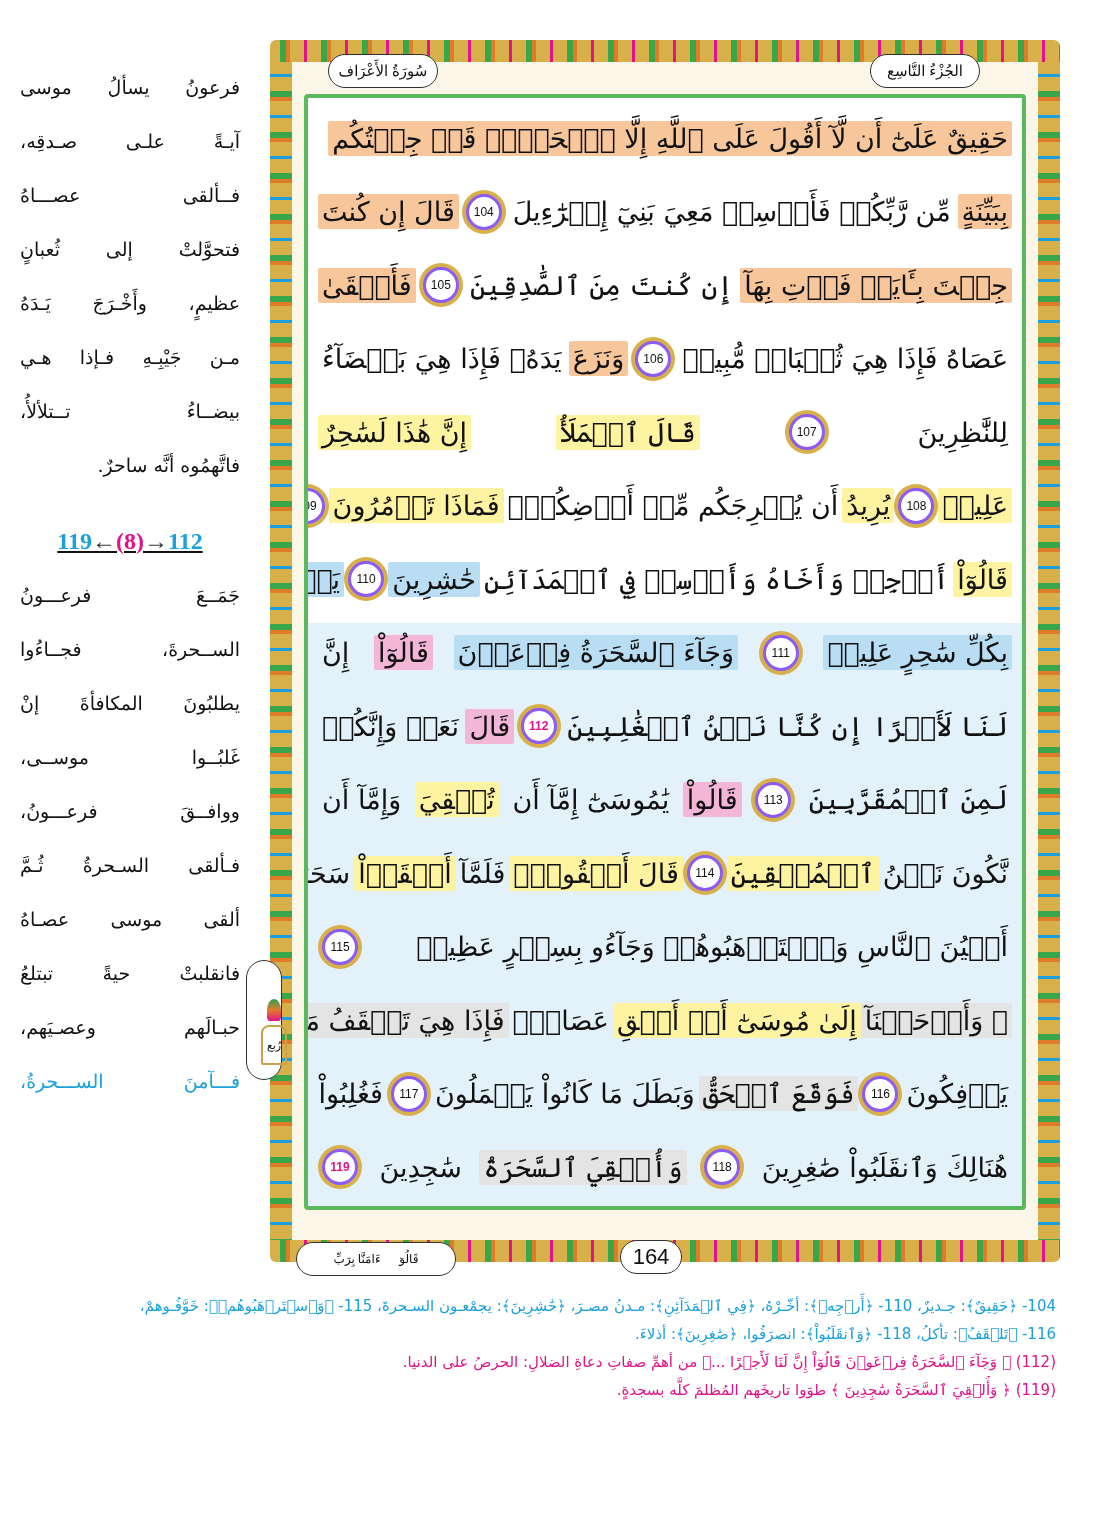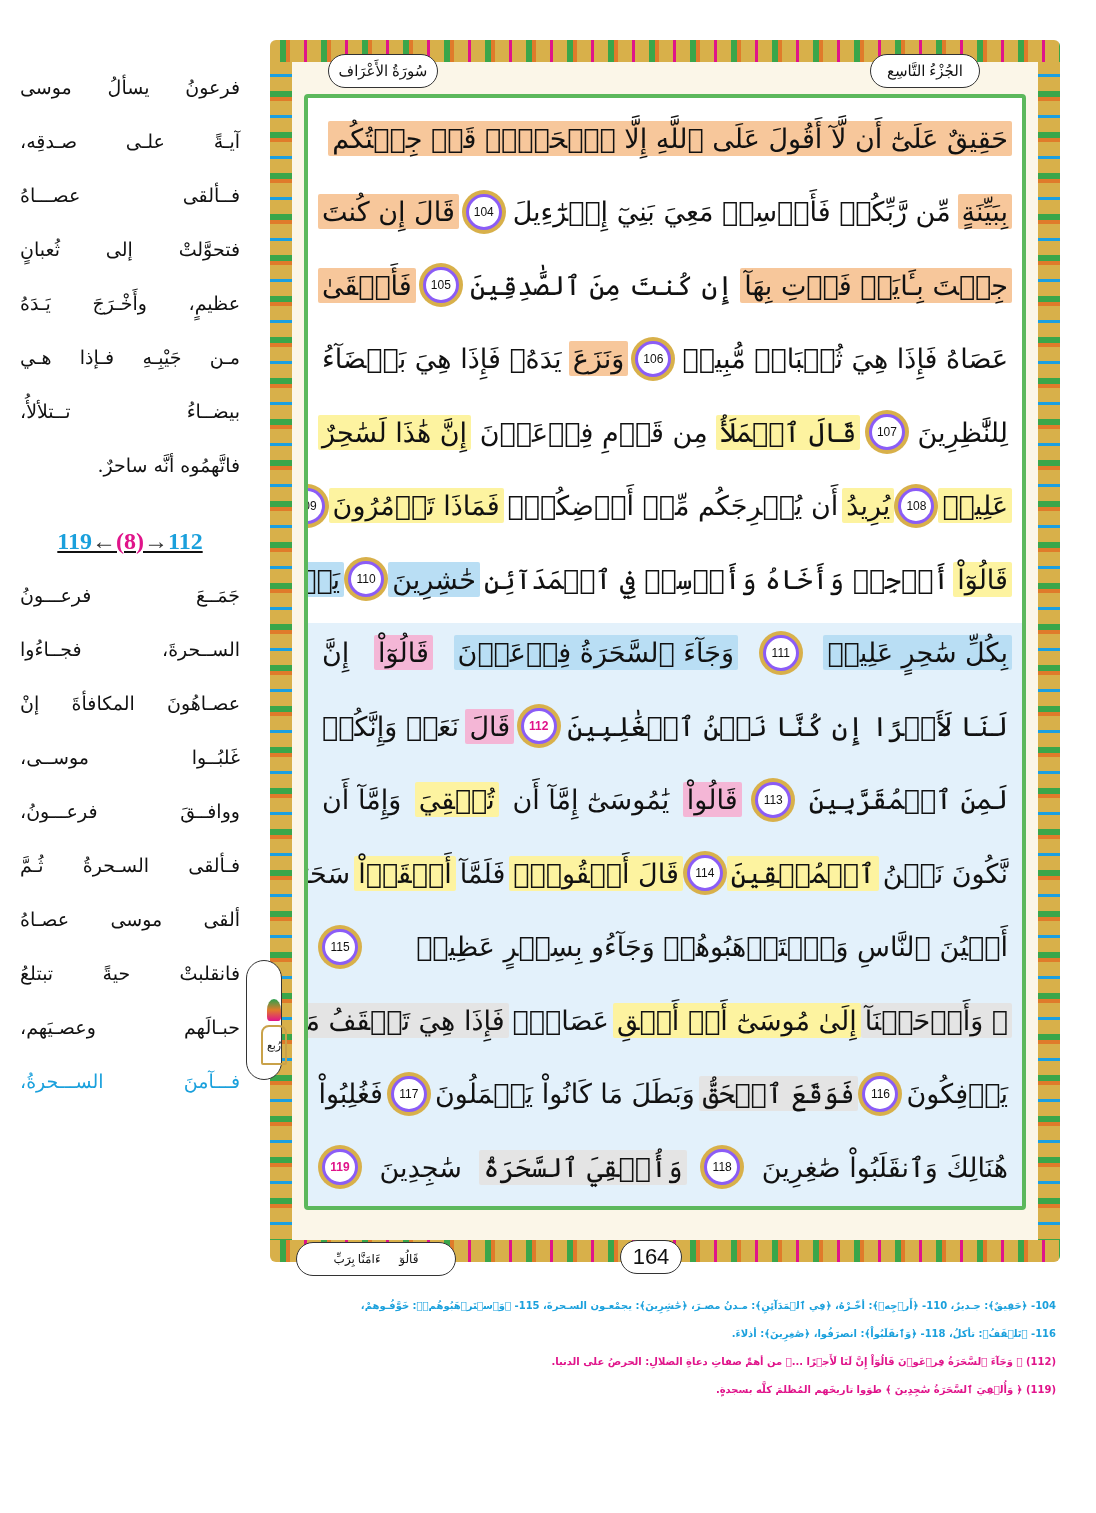--- a/index.html
+++ b/index.html
@@ -76,21 +76,21 @@
     height: 54px; line-height: 54px; text-align: center; direction: ltr;
     font-family: "Liberation Serif", serif; font-size: 24px; font-weight: bold;
   }
   .range .num { color: #1aa0dc; }
   .range .mid { color: #e0138a; }
   .range .arr { color: #333; font-weight: normal; }
   .cl.blue { color: #1aa0dc; }
 
   
   .footer { position: absolute; left: 14px; right: 40px; top: 1292px; direction: rtl; font-family: "DejaVu Sans", sans-serif; }
-  .fn { height: 28px; line-height: 28px; font-size: 10px; font-weight: bold; white-space: nowrap; overflow: hidden; }
+  .fn { height: 28px; line-height: 28px; font-size: 15px; font-weight: normal; white-space: nowrap; overflow: hidden; }
   .fn.vocab { color: #1aa0dc; }
   .fn.lesson { color: #e0138a; }
 </style>
 </head>
 <body>
 
 <div class="commentary">
   <div id="c-block1">
       <div class="cl">فرعونُ يسألُ موسى</div>
       <div class="cl">آيـةً علـى صـدقِه،</div>
@@ -100,21 +100,21 @@
       <div class="cl">مـن جَيْبِـهِ فـإذا هـي</div>
       <div class="cl">بيضــاءُ تــتلألأُ،</div>
       <div class="cl" style="text-align-last: right;">فاتَّهمُوه أنَّه ساحرٌ.</div>
     </div>
   <div class="range" style="margin-top:22px;text-decoration:underline;">
     <span class="num">119</span><span class="arr">←</span><span class="mid">(<span>8</span>)</span><span class="arr">→</span><span class="num">112</span>
   </div>
   <div id="c-block2">
       <div class="cl">جَمَــعَ فرعـــونُ</div>
       <div class="cl">الســحرةَ، فجــاءُوا</div>
-      <div class="cl">عصـاهُونَ المكافأةَ إنْ</div>
+      <div class="cl">يطلبُونَ المكافأةَ إنْ</div>
       <div class="cl">غَلبُــوا موســى،</div>
       <div class="cl">ووافــقَ فرعـــونُ،</div>
       <div class="cl">فـألقى السـحرةُ ثُـمَّ</div>
       <div class="cl">ألقى موسى عصـاهُ</div>
       <div class="cl">فانقلبتْ حيةً تبتلعُ</div>
       <div class="cl">حبـالَهم وعصـيَهم،</div>
     </div>
   <div class="cl blue">فـــآمنَ الســـحرةُ،</div>
 </div>
 
@@ -140,21 +140,20 @@
         <div class="line" style="top: 232.5px;">
           <span class="seg">عَصَاهُ فَإِذَا هِيَ ثُعۡبَانٞ مُّبِينٞ</span>
           <span class="ayah">106</span>
           <span class="seg hl-orange">وَنَزَعَ</span>
           <span class="seg">يَدَهُۥ فَإِذَا هِيَ بَيۡضَآءُ</span>
         </div>
         <div class="line" style="top: 306px;">
           <span class="seg">لِلنَّٰظِرِينَ</span>
           <span class="ayah">107</span>
           <span class="seg hl-yellow">قَالَ ٱلۡمَلَأُ</span>
-          <span class="seg">مِن قَوۡمِ فِرۡعَوۡنَ</span>
           <span class="seg hl-yellow">إِنَّ هَٰذَا لَسَٰحِرٌ</span>
         </div>
         <div class="line" style="top: 379.5px;">
           <span class="seg hl-yellow">عَلِيمٞ</span>
           <span class="ayah">108</span>
           <span class="seg hl-yellow">يُرِيدُ</span>
           <span class="seg">أَن يُخۡرِجَكُم مِّنۡ أَرۡضِكُمۡۖ</span>
           <span class="seg hl-yellow">فَمَاذَا تَأۡمُرُونَ</span>
           <span class="ayah">109</span>
         </div>

